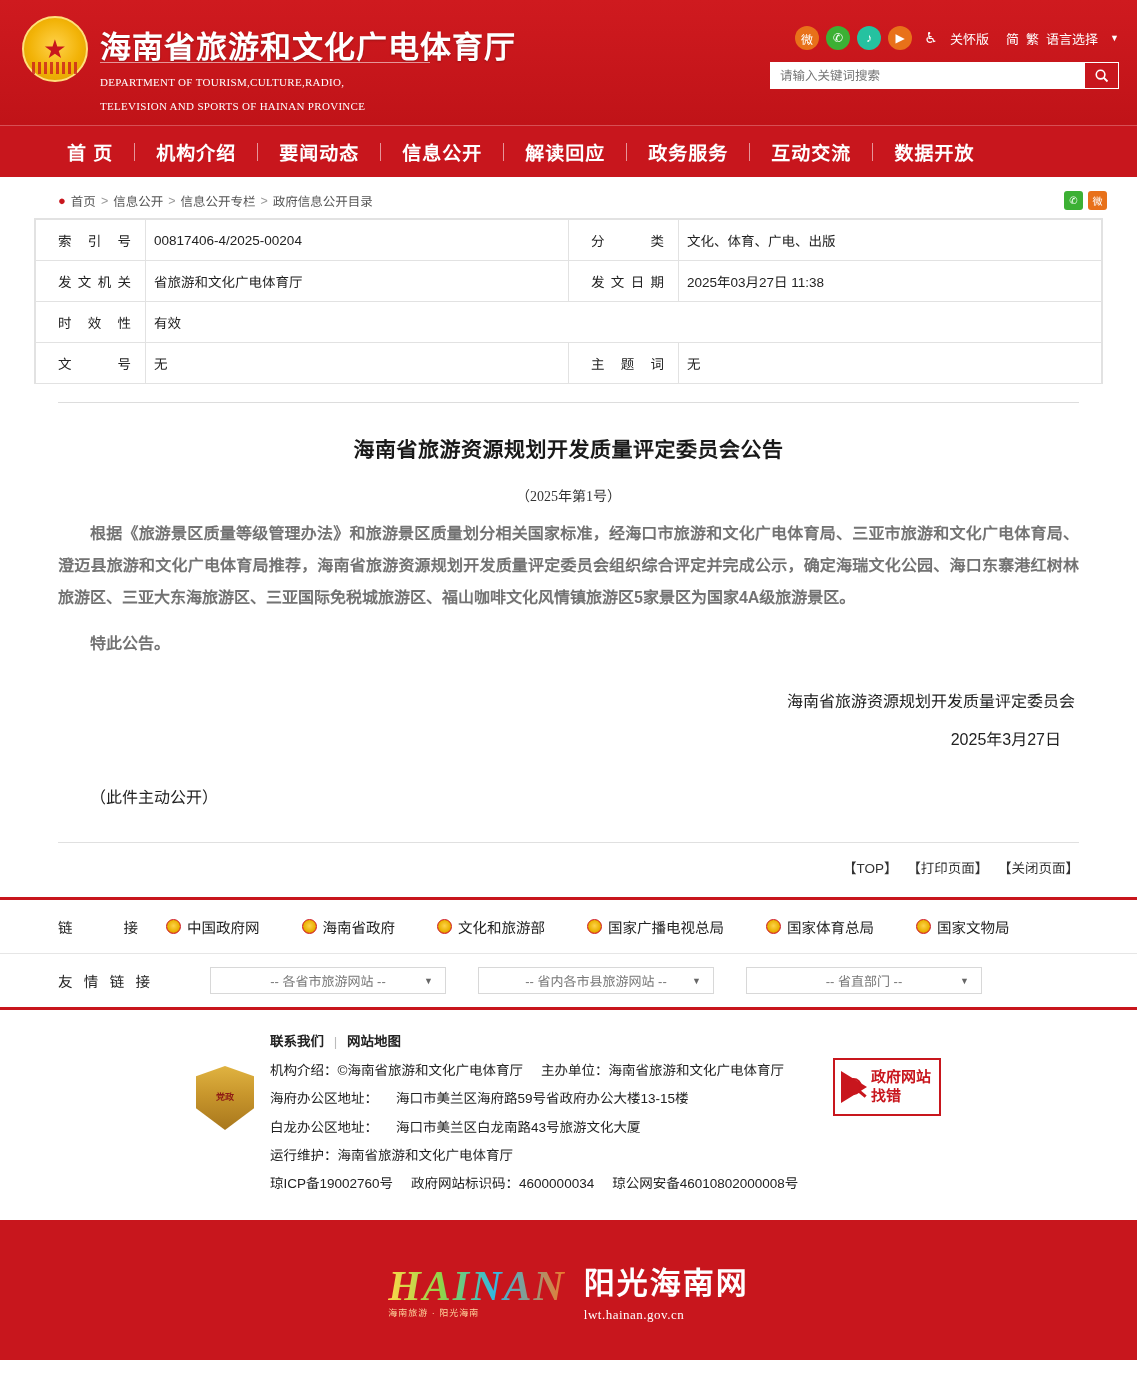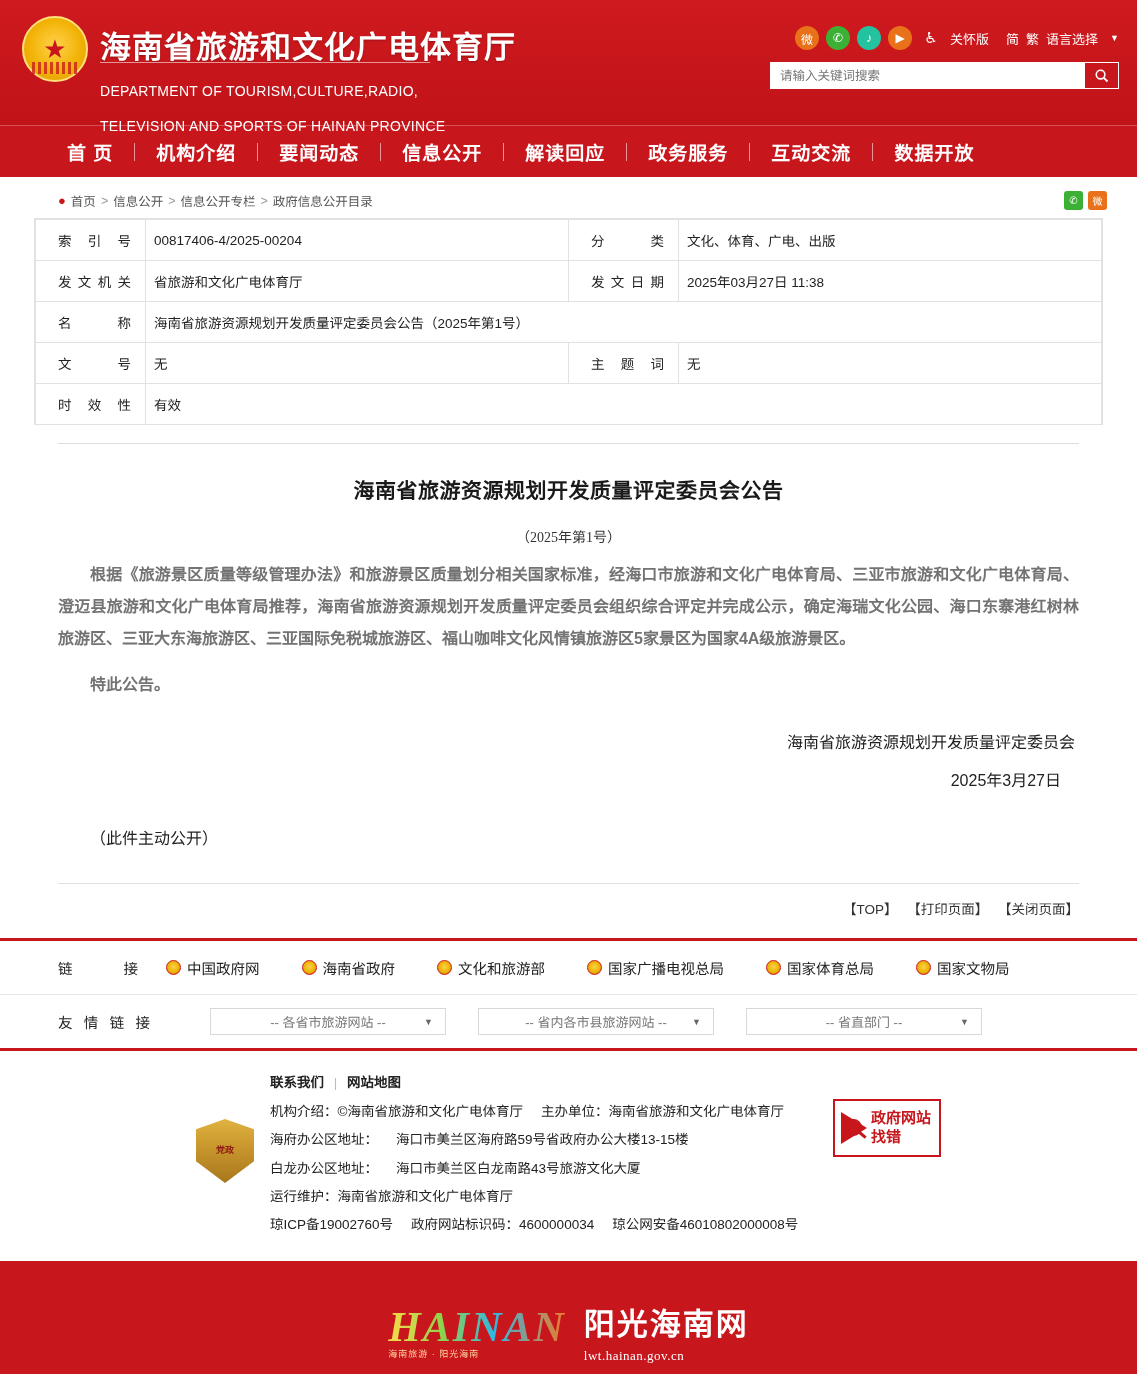--- a/index.html
+++ b/index.html
@@ -42,23 +42,23 @@
   .site-title {
     position: absolute; left: 100px; top: 22px;
     color: #fff;
   }
   .site-title .cn {
     font-size: 31px; font-weight: bold; letter-spacing: 1px;
     text-shadow: 0 1px 2px rgba(0,0,0,.25);
     white-space: nowrap;
   }
   .site-title .en {
-    font-size: 14px; line-height: 1.5; margin-top: 14px;
+    font-size: 11px; line-height: 1.5; margin-top: 7px;
     letter-spacing: .3px; white-space: nowrap;
-    font-family: Liberation Sans, sans-serif;
+    font-family: Liberation Serif, serif;
   }
   .title-rule {
     position:absolute; left:100px; top:62px; width:330px; height:1px;
     background: rgba(255,255,255,.55);
   }
 
   .top-right {
     position: absolute; right: 18px; top: 26px;
     display: flex; align-items: center; gap: 7px;
   }
@@ -209,21 +209,21 @@
   }
   .sel .ar { position:absolute; right: 12px; font-size: 9px; color:#666; }
 
   
   .footer-top-line { height: 3px; background: #c8161d; }
   .footer {
     background: #fff; padding: 20px 0 18px 0; position: relative;
   }
   .footer-inner { display:flex; padding-left: 196px; position:relative; }
   .badge {
-    position:absolute; left: 196px; top: 48px;
+    position:absolute; left: 196px; top: 36px;
     width: 62px; height: 64px;
   }
   .badge .shield {
     width: 58px; height: 64px;
     background: linear-gradient(180deg,#e0b341 0%, #c8962c 45%, #a8771d 100%);
     clip-path: polygon(50% 0, 100% 16%, 100% 66%, 50% 100%, 0 66%, 0 16%);
     display:flex; align-items:center; justify-content:center;
     color:#8e1b14; font-weight:bold; font-size: 9px; text-align:center;
     line-height:1.1;
   }
@@ -368,32 +368,28 @@
           <td class="lab lab2">分　　类</td>
           <td class="val">文化、体育、广电、出版</td>
         </tr>
         <tr>
           <td class="lab">发文机关</td>
           <td class="val">省旅游和文化广电体育厅</td>
           <td class="lab lab2">发文日期</td>
           <td class="val">2025年03月27日 11:38</td>
         </tr>
         <tr>
-          <td class="lab">名　　称</td>
-          <td class="val" colspan="3">海南省旅游资源规划开发质量评定委员会公告（2025年第1号）</td>
+          <td class="lab">时 效 性</td>
+          <td class="val" colspan="3">有效</td>
         </tr>
         <tr>
           <td class="lab">文　　号</td>
           <td class="val">无</td>
           <td class="lab lab2">主 题 词</td>
           <td class="val">无</td>
-        </tr>
-        <tr>
-          <td class="lab">时 效 性</td>
-          <td class="val" colspan="3">有效</td>
         </tr>
       </tbody>
         </table>
     </div>
 
     <div class="doc-divider"></div>
 
     <div class="doc">
       <div class="doc-title">海南省旅游资源规划开发质量评定委员会公告</div>
       <div class="doc-subtitle">（2025年第1号）</div>

